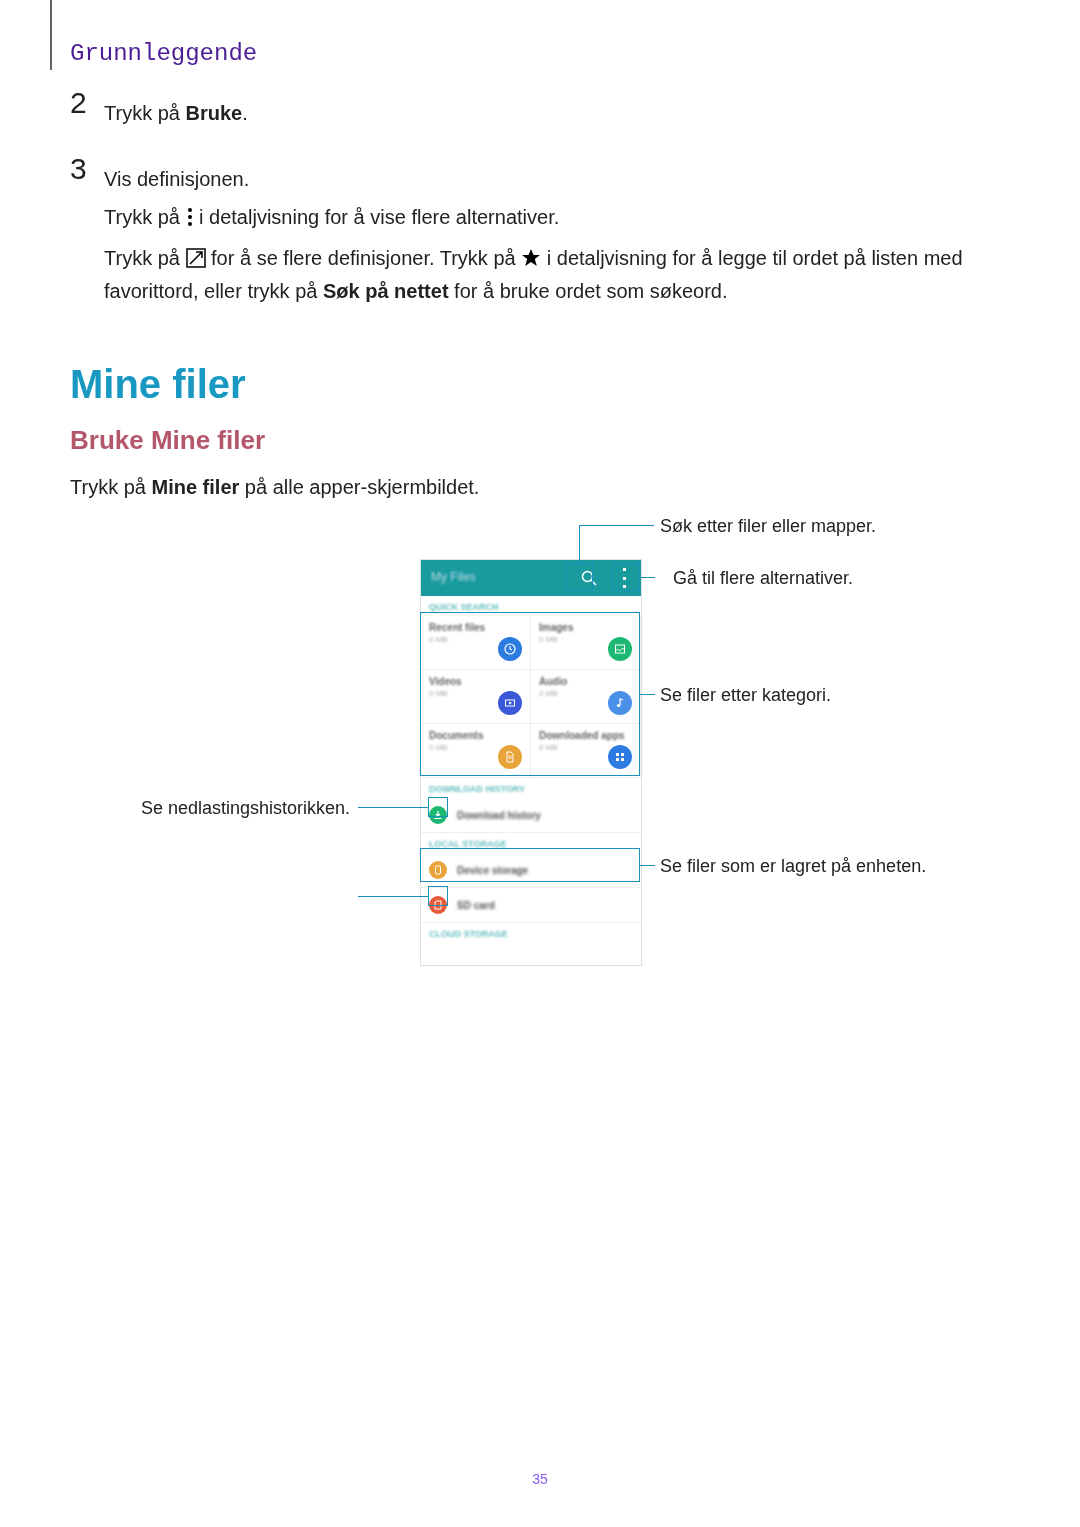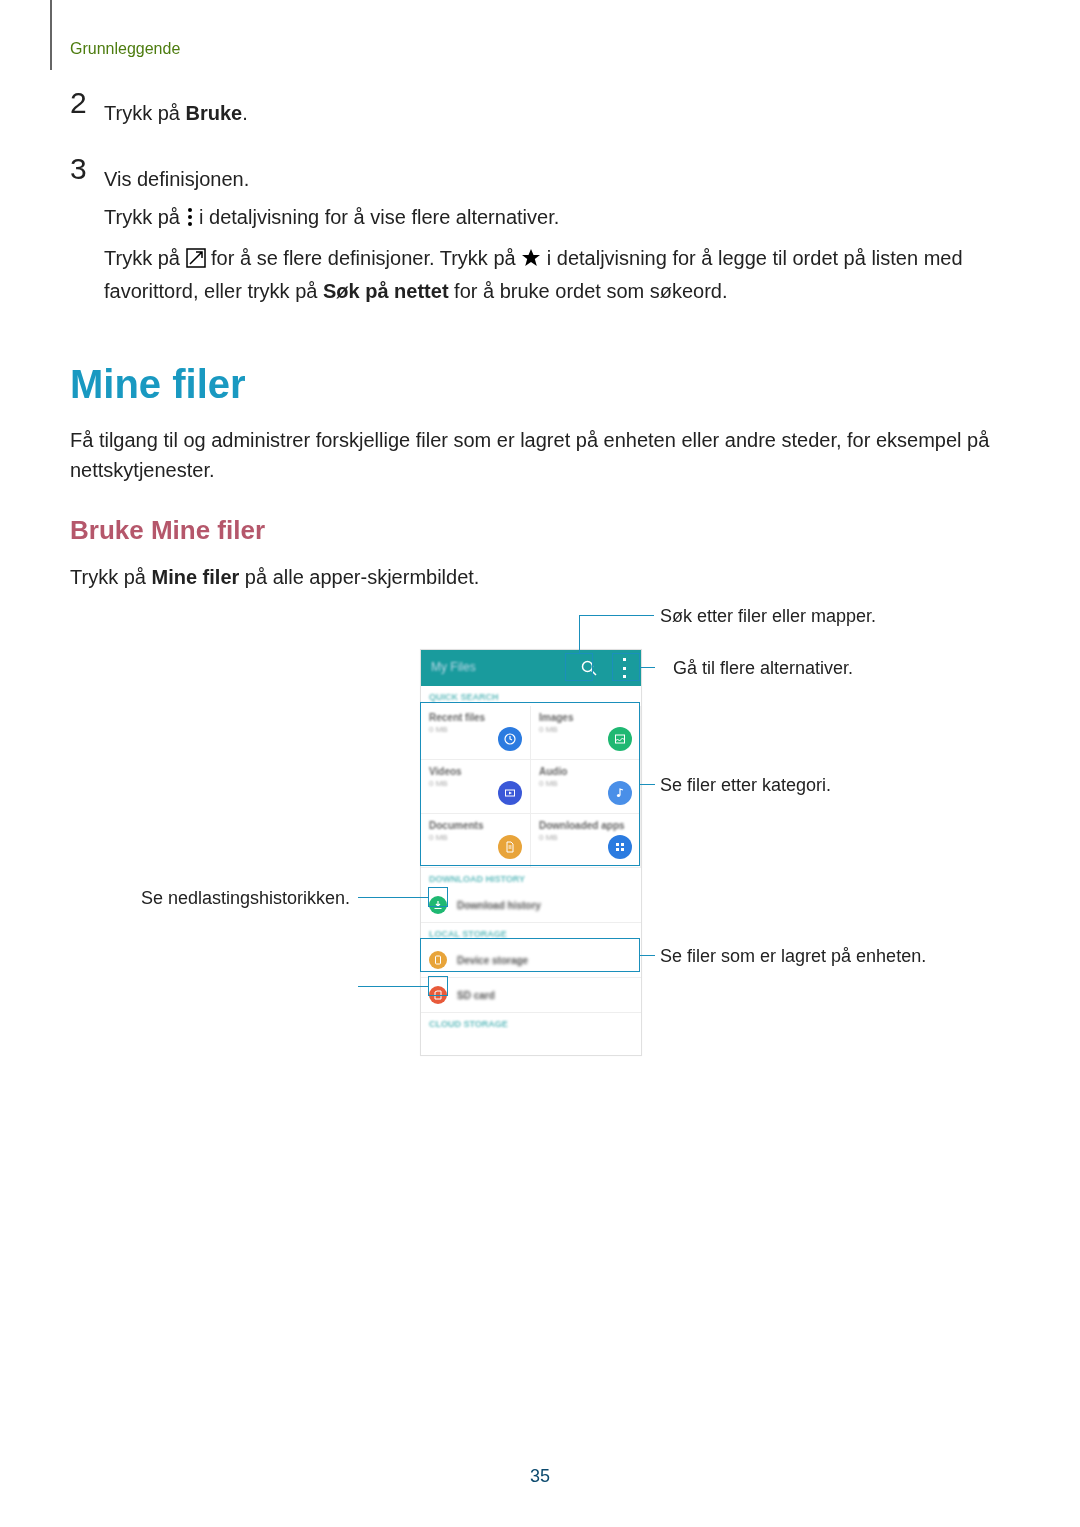--- a/index.html
+++ b/index.html
@@ -18,22 +18,23 @@
     left: 50px;
     top: 0;
     width: 980px;
     border-left: 2px solid #666;
     min-height: 70px;
   }
   .breadcrumb {
     position: absolute;
     left: 70px;
     top: 40px;
-    font-size: 16px;
-    color: #4d7c0f;
+    font-size: 24px;
+    color: #4c1d95;
+    font-family: Liberation Mono, monospace;
   }
   .content {
     position: absolute;
     left: 70px;
     top: 90px;
     width: 940px;
   }
   .step {
     display: flex;
     align-items: flex-start;
@@ -215,22 +216,22 @@
     max-width: 280px;
   }
   .callout.right { text-align: right; }
   .callout.left  { text-align: right; }
 
   .page-num {
     position: absolute;
     bottom: 40px;
     left: 50%;
     transform: translateX(-50%);
-    font-size: 18px;
-    color: #0c4a6e;
+    font-size: 14px;
+    color: #8b5cf6;
     margin-top: 39px;
   }
 </style>
 </head>
 <body>
 
 <div class="page"></div>
 
 <div class="breadcrumb">Grunnleggende</div>
 
@@ -273,21 +274,20 @@
           <svg width="20" height="20">
               <polygon points="10,1 12.5,7 19,7 13.8,11 15.8,18 10,14 4.2,18 6.2,11 1,7 7.5,7" fill="#000"></polygon>
             </svg>
         </span>
         <span> i detaljvisning for å legge til ordet på listen med favorittord, eller trykk på </span><b>Søk på nettet</b><span> for å bruke ordet som søkeord.</span>
       </div>
     </div>
   </div>
 
   <div class="h1">Mine filer</div>
-  <div class="intro">Få tilgang til og administrer forskjellige filer som er lagret på enheten eller andre steder, for eksempel på nettskytjenester.</div>
 
   <div class="h2">Bruke Mine filer</div>
   <div class="p" style="font-size:20px">
     <span>Trykk på </span><b>Mine filer</b><span> på alle apper-skjermbildet.</span>
   </div>
 
   <div class="figure">
 
     <div class="phone">
       <div class="p-header">

